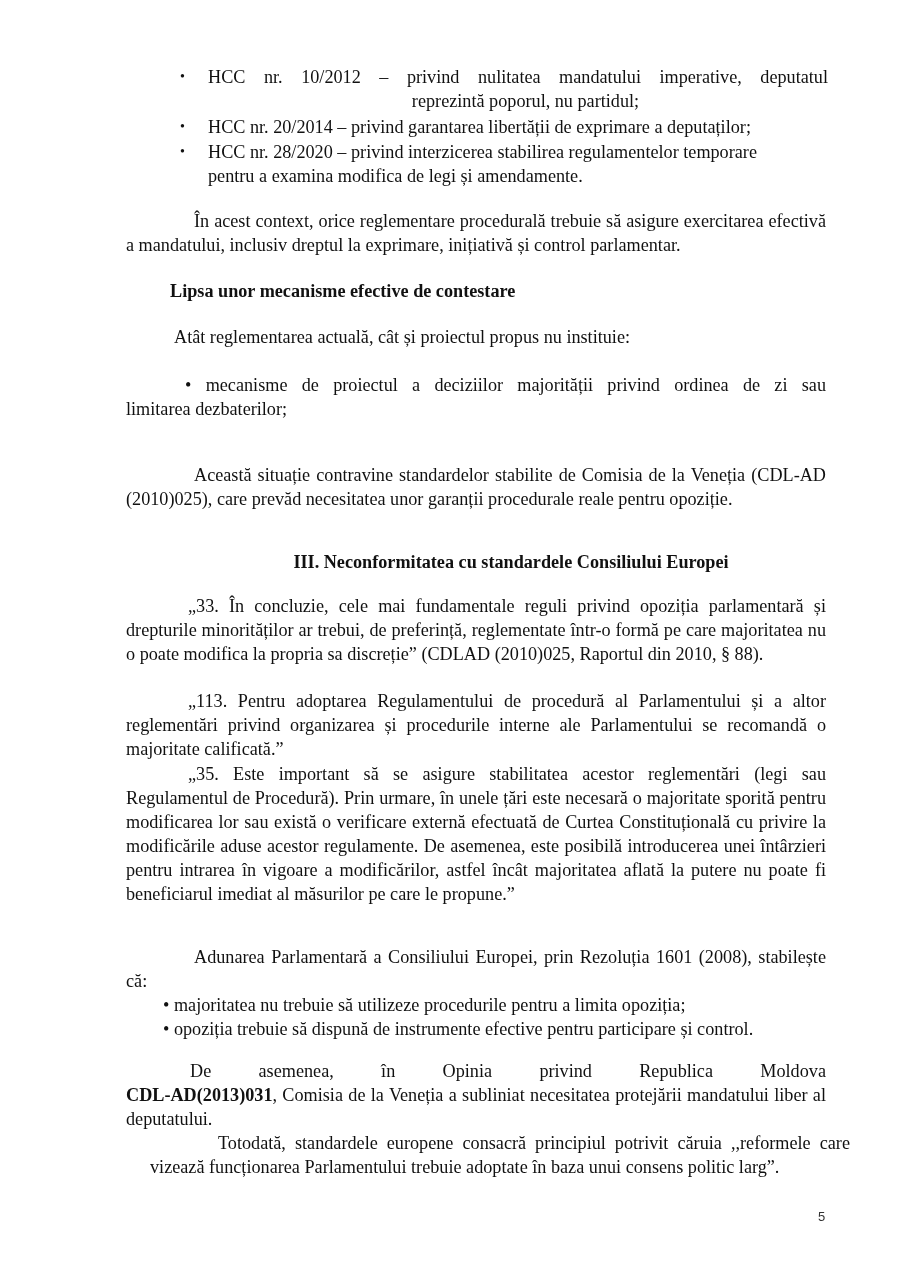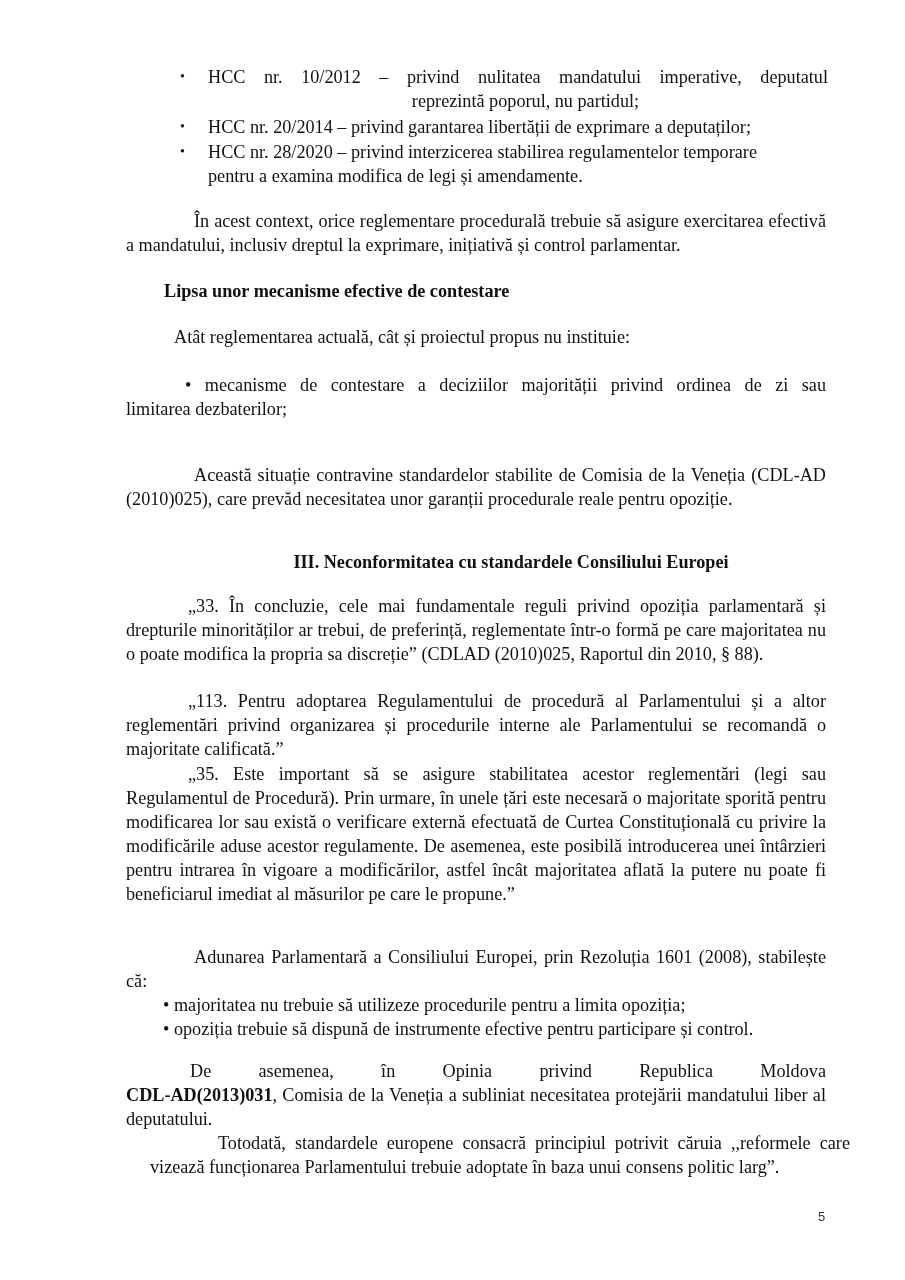--- a/index.html
+++ b/index.html
@@ -32,27 +32,27 @@
   <div class="bullet-row" style="left:180px; top:140px; width:648px;">
     <span class="dot">•</span>
     <div style="margin-left:28px;">HCC nr. 28/2020 – privind interzicerea stabilirea regulamentelor temporare</div>
     <div style="margin-left:28px;">pentru a examina modifica de legi și amendamente.</div>
   </div>
 
   <div class="blk just" style="top:209px;">
     <span class="ind"></span><span>În acest context, orice reglementare procedurală trebuie să asigure exercitarea efectivă a mandatului, inclusiv dreptul la exprimare, inițiativă și control parlamentar.</span>
   </div>
 
-  <div class="blk bold" style="top:279px; left:164px;">Lipsa unor mecanisme efective de contestare</div>
+  <div class="blk bold" style="top:279px; left:170px;">Lipsa unor mecanisme efective de contestare</div>
 
   <div class="blk" style="top:325px; left:174px;">Atât reglementarea actuală, cât și proiectul propus nu instituie:</div>
 
   <div class="blk" style="top:373px; left:126px; text-align:justify; text-align-last:justify;">
     <span style="display:inline-block; width:59px;"></span><span>•</span>
-    <span>mecanisme de contestare a deciziilor majorității privind ordinea de zi sau</span>
+    <span>mecanisme de proiectul a deciziilor majorității privind ordinea de zi sau</span>
   </div>
   <div class="blk" style="top:397px;">limitarea dezbaterilor;</div>
 
   <div class="blk just" style="top:463px;">
     <span class="ind"></span><span>Această situație contravine standardelor stabilite de Comisia de la Veneția (CDL-AD (2010)025), care prevăd necesitatea unor garanții procedurale reale pentru opoziție.</span>
   </div>
 
   <div class="blk bold" style="top:550px; left:161px;text-align:center;">III. Neconformitatea cu standardele Consiliului Europei</div>
 
   <div class="blk just" style="top:594px;">

